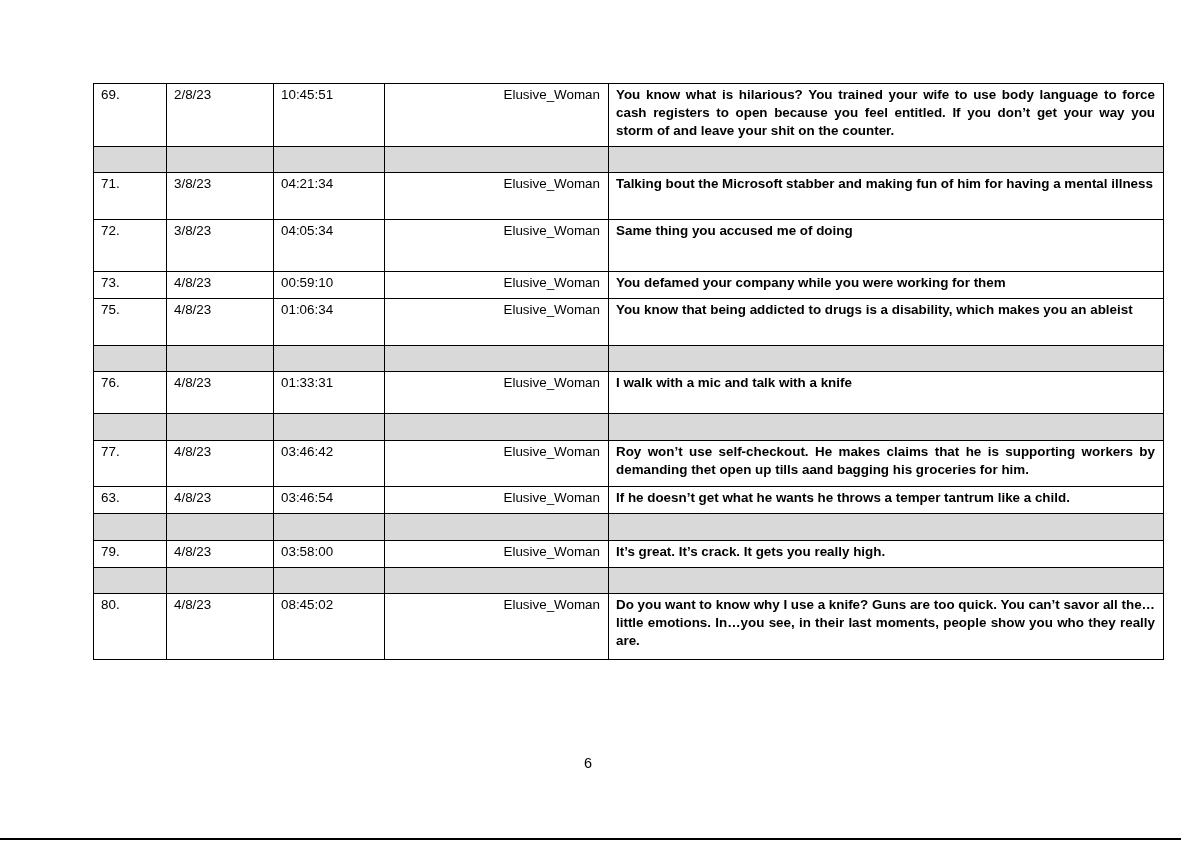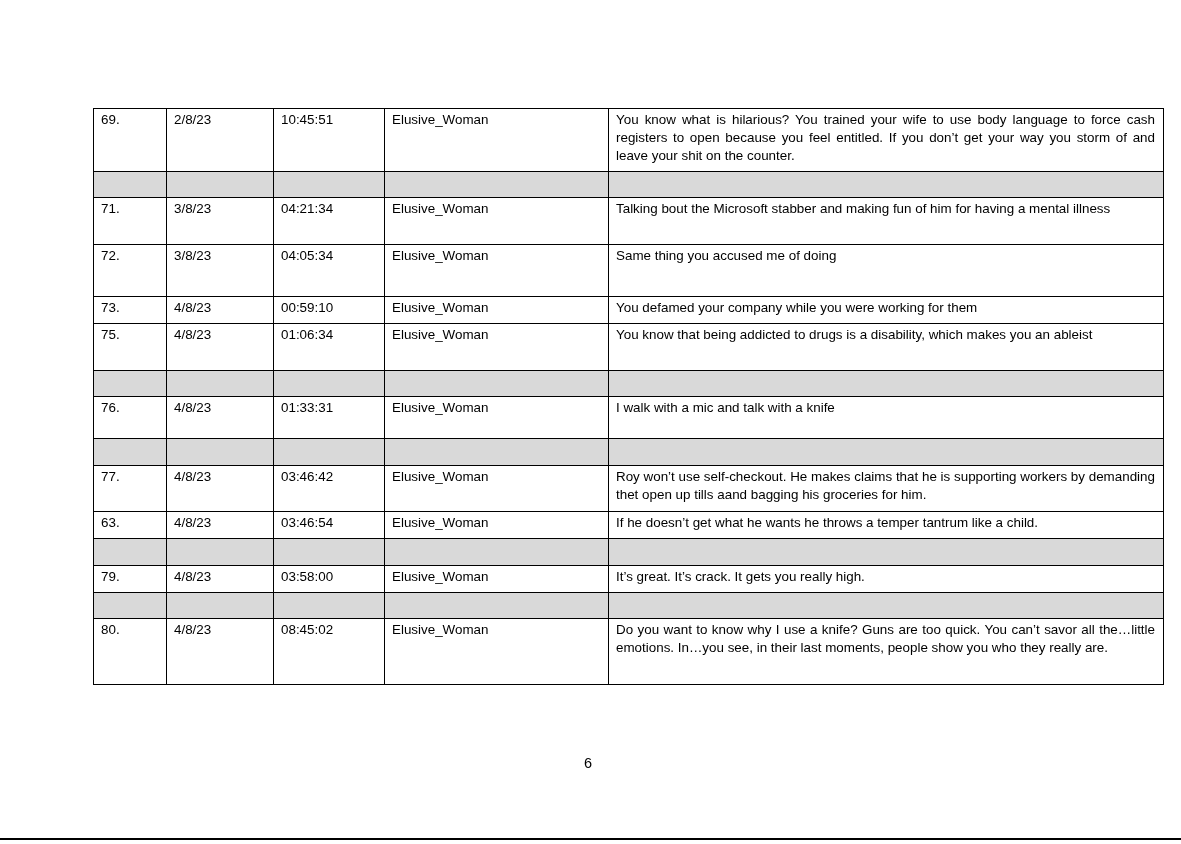--- a/index.html
+++ b/index.html
@@ -12,39 +12,39 @@
     width: 1181px;
     height: 844px;
     background: #ffffff;
     font-family: "Liberation Sans", sans-serif;
     color: #000000;
     overflow: hidden;
   }
   table.log-table {
     position: absolute;
     left: 93px;
-    top: 108px;
+    top: 83px;
     width: 990px;
     border-collapse: collapse;
     table-layout: fixed;
     border-radius: 10px;
   }
   table.log-table td {
     border: 1px solid #000000;
     vertical-align: top;
     padding: 2px 8px 2px 7px;
     font-size: 13.4px;
     line-height: 17.8px;
     word-wrap: break-word;
   }
   td.cell-index   { width: 57px;  }
   td.cell-date    { width: 91px;  }
   td.cell-time    { width: 95px;  }
-  td.cell-name    { width: 208px; }
-  td.cell-message { width: 539px; text-align: justify; }
+  td.cell-name    { width: 208px; text-align: right; }
+  td.cell-message { width: 539px; text-align: justify; font-weight: bold; }
   tr.spacer-row td {
     padding: 0;
   }
   .page-number {
     position: absolute;
     top: 754px;
     left: 93px;
     width: 990px;
     text-align: center;
     font-size: 14.5px;

